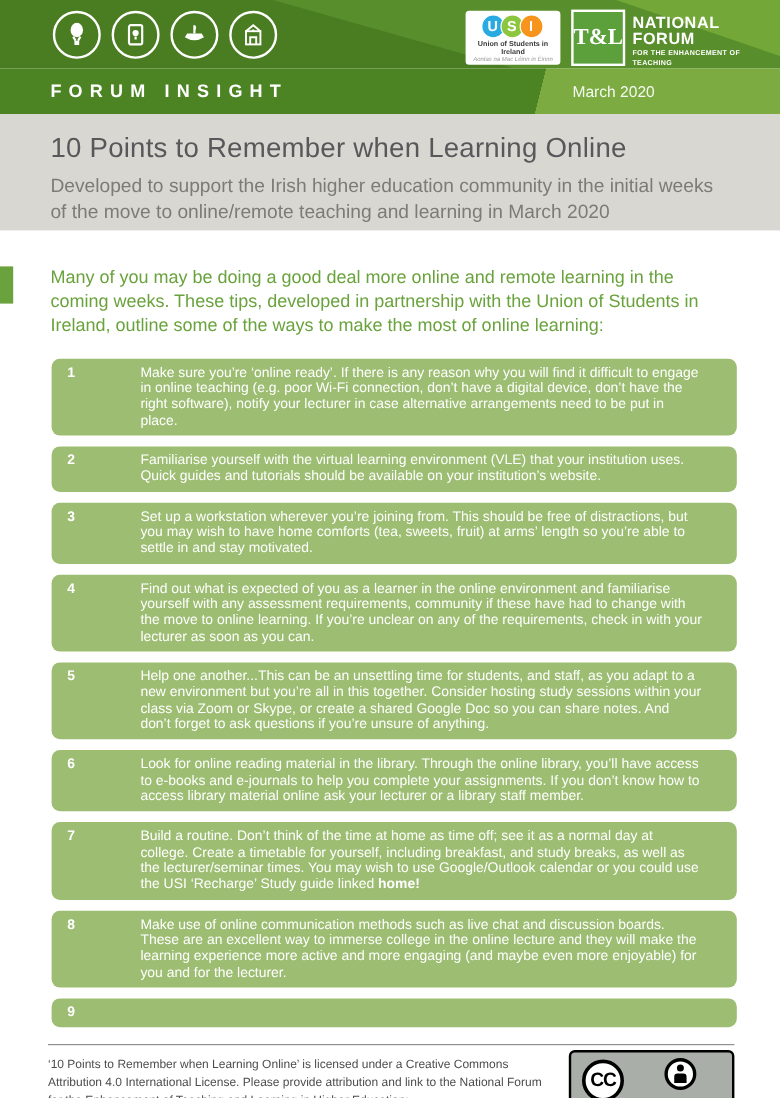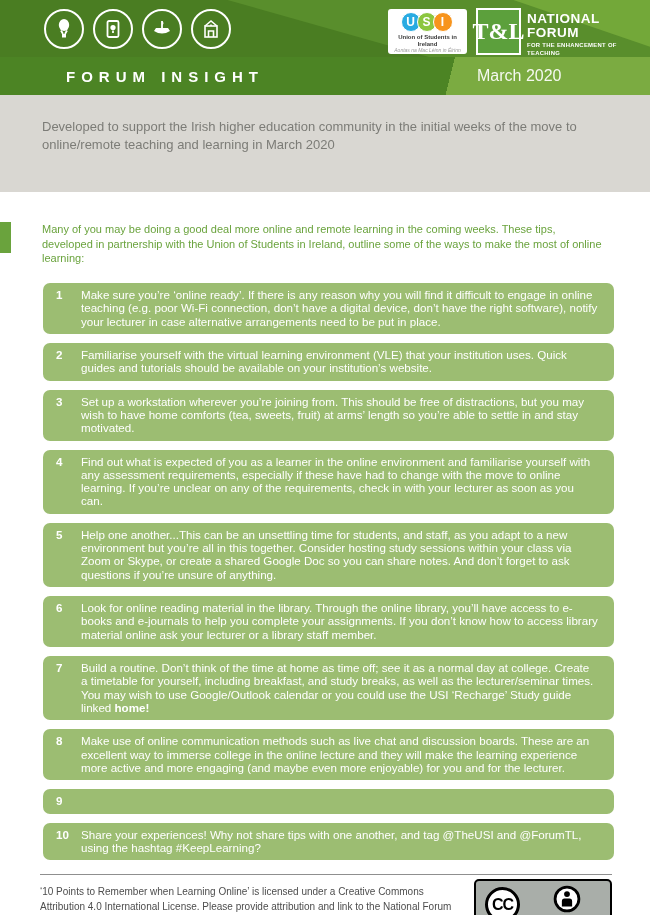--- a/index.html
+++ b/index.html
@@ -26,46 +26,46 @@
                 display:flex; align-items:center; justify-content:center; margin:0 -2px; border:1.5px solid #fff; }
   .usi-u { background:var(--usi_blue,#29ABE2); }
   .usi-s { background:var(--usi_green,#8CC63F); }
   .usi-i { background:var(--usi_orange,#F7941D); }
   .usi-name { font-size:6px; font-weight:bold; color:#3a3a3a; margin-top:2px; line-height:1.1; }
   .usi-irish { font-size:5px; color:#9a9a9a; font-style:italic; line-height:1.2; }
 
   .nf-logo { position:absolute; left:476px; top:8px; display:flex; align-items:flex-start; }
   .nf-square { width:45px; height:47px; background:var(--nf_green,#5CA03C); border:2px solid #fff;
                display:flex; align-items:center; justify-content:center;
-               font-family:"Liberation Serif", serif; font-weight:bold; color:#fff; font-size:24px; }
+               font-family:"Liberation Serif", serif; font-weight:bold; color:#fff; font-size:19px; }
   .nf-text { margin-left:6px; color:#fff; padding-top:4px; }
   .nf-title { font-size:13.5px; font-weight:bold; letter-spacing:0.5px; line-height:1; }
   .nf-sub { font-size:5.9px; font-weight:bold; letter-spacing:0.3px; line-height:1.35; margin-top:3px; }
 
   
   .insight-band { position:relative; height:38px;
         background:linear-gradient(104deg, var(--band_left,#4C8424) 0 69%, var(--band_right,#7BAB41) 69% 100%);
         display:flex; align-items:center; }
-  .insight-title { color:#fff; font-weight:bold; font-size:15px; letter-spacing:6px; margin-left:66px; }
-  .insight-date { position:absolute; left:477px; color:rgba(255,255,255,0.92); font-size:16px; }
+  .insight-title { color:#fff; font-weight:bold; font-size:15px; letter-spacing:6px; margin-left:42px; }
+  .insight-date { position:absolute; left:477px; color:rgba(255,255,255,0.92); font-size:13px; }
 
   
   .masthead { height:97px; background:var(--masthead_bg,#D9D7D2); padding:15px 42px 0 42px; }
   .doc-title { color:var(--title_gray,#58585A); font-size:23px; font-weight:normal; letter-spacing:0.2px; }
-  .doc-subtitle { color:var(--subtitle_gray,#7C7C77); font-size:13px; line-height:1.4; margin-top:8px; max-width:566px; }
+  .doc-subtitle { color:var(--subtitle_gray,#7C7C77); font-size:16px; line-height:1.4; margin-top:8px; max-width:566px; }
 
   
   .accent-bar { position:absolute; left:0; top:222px; width:11px; height:31px; background:var(--accent_green,#6AA33D); }
-  .intro { margin:30px 45px 17px 42px; color:var(--accent_green,#6AA33D); font-size:11px; line-height:1.33; max-width:575px; }
+  .intro { margin:30px 45px 17px 42px; color:var(--accent_green,#6AA33D); font-size:15px; line-height:1.33; max-width:575px; }
 
   .points-list { list-style:none; margin-left:43px; width:571px; display:flex; flex-direction:column; gap:9px; }
   .point { background:var(--box_green,#9CBD72); border-radius:7px; color:#fff; display:flex;
            padding:5px 0 6px 0; font-size:11.6px; line-height:1.15; }
   .point .num { flex:none; width:25px; margin-left:13px; font-weight:bold; }
-  .point .txt { flex:1; padding-right:16px; }
+  .point .txt { flex:1; padding-right:29px;margin-left:36px; }
   .point .txt b { font-weight:bold; }
 
   
   .footer { margin:14px 38px 0 40px; }
   .rule { border:none; border-top:1px solid #8f8f8f; height:0; }
   .license-row { display:flex; justify-content:space-between; align-items:flex-start; padding:9px 0 10px 0; min-height:62px; }
   .license { width:425px; font-size:10px; line-height:1.5; color:var(--license_gray,#4D4D4D); }
 
   .cc-badge { position:relative; width:138px; height:52px; border:2px solid #000; border-radius:5px;
               background:#A9AEA9; overflow:hidden; margin-top:-5px; }
@@ -138,20 +138,21 @@
       </div>
     </div>
   </div>
 
   <div class="insight-band">
     <div class="insight-title">FORUM INSIGHT</div>
     <div class="insight-date">March 2020</div>
   </div>
 
   <div class="masthead">
+    <div class="doc-title">10 Points to Remember when Learning Online</div>
     <div class="doc-subtitle">Developed to support the Irish higher education community in the initial weeks of the move to online/remote teaching and learning in March 2020</div>
   </div>
 
   <div class="accent-bar"></div>
   <p class="intro">Many of you may be doing a good deal more online and remote learning in the coming weeks. These tips, developed in partnership with the Union of Students in Ireland, outline some of the ways to make the most of online learning:</p>
 
   <ul class="points-list">
     <li class="point">
       <span class="num">1</span>
       <span class="txt">Make sure you’re ‘online ready’. If there is any reason why you will find it difficult to engage in online teaching (e.g. poor Wi-Fi connection, don’t have a digital device, don’t have the right software), notify your lecturer in case alternative arrangements need to be put in place.</span>
@@ -162,21 +163,21 @@
       <span class="txt">Familiarise yourself with the virtual learning environment (VLE) that your institution uses. Quick guides and tutorials should be available on your institution’s website.</span>
     </li>
 
     <li class="point">
       <span class="num">3</span>
       <span class="txt">Set up a workstation wherever you’re joining from. This should be free of distractions, but you may wish to have home comforts (tea, sweets, fruit) at arms’ length so you’re able to settle in and stay motivated.</span>
     </li>
 
     <li class="point">
       <span class="num">4</span>
-      <span class="txt">Find out what is expected of you as a learner in the online environment and familiarise yourself with any assessment requirements, especially if these have had to change with the move to online learning. If you’re unclear on any of the requirements, check in with your lecturer as soon as you can.</span>
+      <span class="txt">Find out what is expected of you as a learner in the online environment and familiarise yourself with any assessment requirements, community if these have had to change with the move to online learning. If you’re unclear on any of the requirements, check in with your lecturer as soon as you can.</span>
     </li>
 
     <li class="point">
       <span class="num">5</span>
       <span class="txt">Help one another...This can be an unsettling time for students, and staff, as you adapt to a new environment but you’re all in this together. Consider hosting study sessions within your class via Zoom or Skype, or create a shared Google Doc so you can share notes. And don’t forget to ask questions if you’re unsure of anything.</span>
     </li>
 
     <li class="point">
       <span class="num">6</span>
       <span class="txt">Look for online reading material in the library. Through the online library, you’ll have access to e-books and e-journals to help you complete your assignments. If you don’t know how to access library material online ask your lecturer or a library staff member.</span>
@@ -189,24 +190,20 @@
 
     <li class="point">
       <span class="num">8</span>
       <span class="txt">Make use of online communication methods such as live chat and discussion boards. These are an excellent way to immerse college in the online lecture and they will make the learning experience more active and more engaging (and maybe even more enjoyable) for you and for the lecturer.</span>
     </li>
 
     <li class="point">
       <span class="num">9</span>
     </li>
 
-    <li class="point">
-      <span class="num">10</span>
-      <span class="txt">Share your experiences! Why not share tips with one another, and tag @TheUSI and @ForumTL, using the hashtag #KeepLearning?</span>
-    </li>
   </ul>
 
   <div class="footer">
     <hr class="rule">
     <div class="license-row">
       <div class="license">‘10 Points to Remember when Learning Online’ is licensed under a Creative Commons Attribution 4.0 International License. Please provide attribution and link to the National Forum for the Enhancement of Teaching and Learning in Higher Education: www.teachingandlearning.ie.</div>
       <div class="cc-badge">
 
         <div class="cc-circle">CC</div>
         <div class="person-circle">

